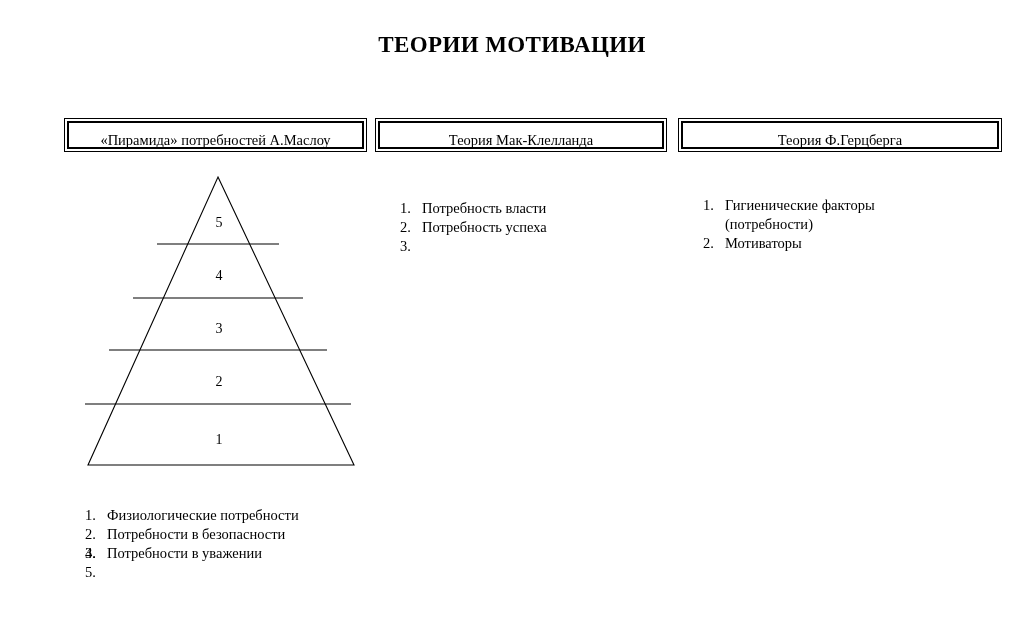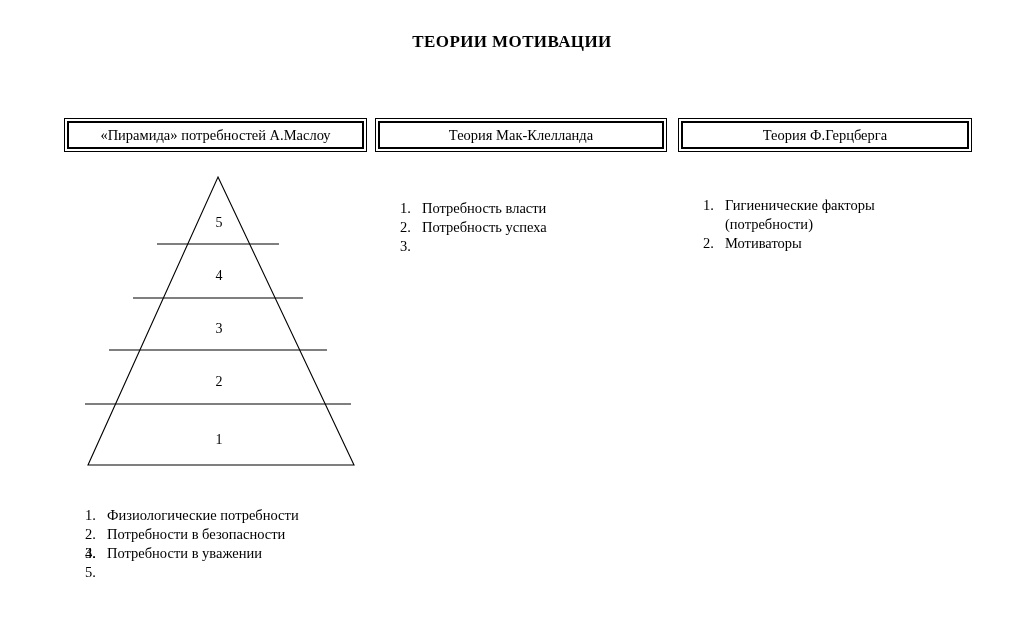--- a/index.html
+++ b/index.html
@@ -18,21 +18,21 @@
     -webkit-font-smoothing: antialiased;
   }
 
   
   .page-title {
     position: absolute;
     left: 0;
     top: 32px;
     width: 1024px;
     text-align: center;
-    font-size: 17px;
+    font-size: 23px;
     font-weight: bold;
     letter-spacing: 0.4px;
     white-space: nowrap;
   }
 
   
   .header-box {
     position: absolute;
     top: 118px;
     height: 34px;
@@ -40,32 +40,32 @@
     border: 1px solid #000000;
     padding: 2px;
     background: #ffffff;
   }
   .header-box-inner {
     width: 100%;
     height: 100%;
     box-sizing: border-box;
     border: 2px solid #000000;
     display: flex;
-    align-items: center;
+    align-items: flex-end;
     justify-content: center;
     background: #ffffff;
   }
   .header-box-label {
     font-size: 14.5px;
     line-height: 1;
     white-space: nowrap;
   }
   #box-maslow   { left: 64px;  width: 303px; }
   #box-mcc      { left: 375px; width: 292px; }
-  #box-herzberg { left: 678px; width: 294px; }
+  #box-herzberg { left: 678px; width: 324px; }
 
   
   .pyramid-wrap {
     position: absolute;
     left: 80px;
     top: 170px;
     width: 285px;
     height: 305px;
   }
   .pyramid-svg { display: block; }

